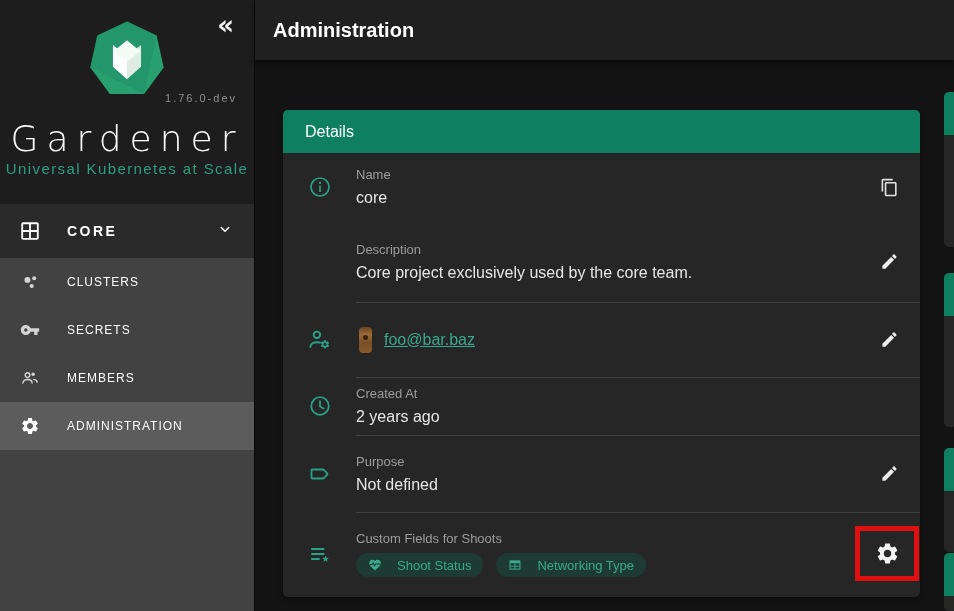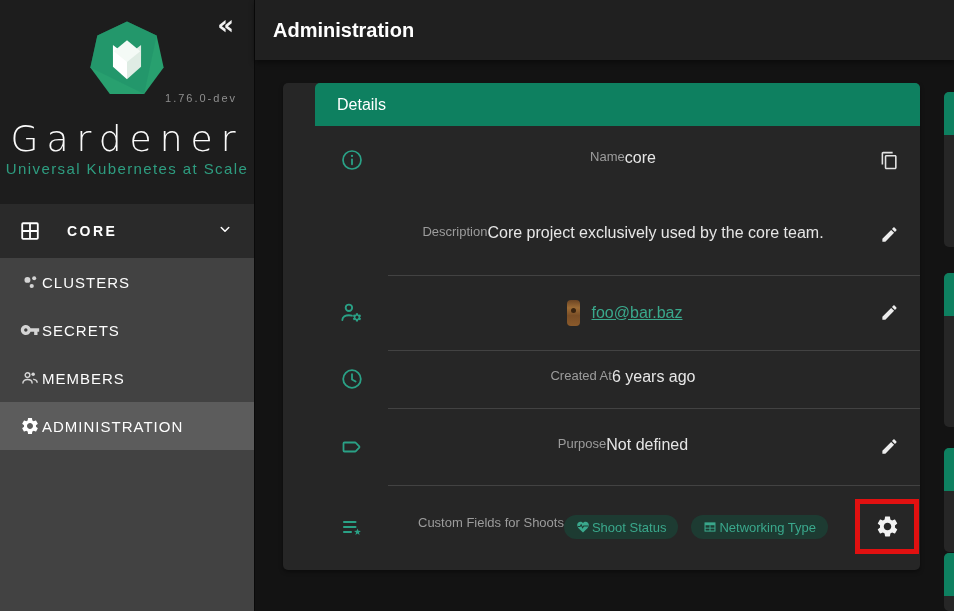--- a/index.html
+++ b/index.html
@@ -21,64 +21,64 @@
   .tagline { position:absolute; top:160px; width:100%; text-align:center; color:#2e9d80;
     font-size:15px; letter-spacing:1.4px; }
 
   .group-header { height:54px; background:#2a2a2a; display:flex; align-items:center;
     padding:0 20px 0 18px; cursor:pointer; }
   .group-header .g-label { color:#fff; font-size:14px; font-weight:700; letter-spacing:2.5px;
     margin-left:25px; flex:1; }
 
   .nav-item { height:48px; display:flex; align-items:center; padding-left:18px; cursor:pointer; }
   .nav-item.selected { background:#5c5c5c; }
-  .nav-item .n-label { color:#fdfdfd; font-size:15px; letter-spacing:1px; }
+  .nav-item .n-label { color:#fdfdfd; font-size:12px; letter-spacing:1px; margin-left:25px; }
   .nav-icon { width:24px; height:24px; display:flex; align-items:center; justify-content:center; }
 
   
   .toolbar { position:absolute; left:255px; top:0; width:699px; height:60px; background:#202020;
     display:flex; align-items:center; padding-left:18px;
     box-shadow:0 3px 6px rgba(0,0,0,.45); z-index:5; }
   .toolbar-title { color:#fff; font-size:20px; font-weight:700; }
 
   .content { position:absolute; left:255px; top:60px; width:699px; height:551px;
     background:#131313; overflow:hidden; }
 
-  .card { position:absolute; left:28px; top:23px; width:637px; height:487px;
+  .card { position:absolute; left:28px; top:50px; width:637px; height:487px;
     background:#262626; border-radius:5px; overflow:visible;
-    box-shadow:0 2px 4px rgba(0,0,0,.4);padding-left:32px; }
+    box-shadow:0 2px 4px rgba(0,0,0,.4); }
   .card-header { height:43px; background:#0e8060; border-radius:5px 5px 0 0;
     display:flex; align-items:center; padding-left:22px; }
   .card-title { color:#fff; font-size:16px; }
 
   .row { display:flex; align-items:center; position:relative; }
   .row.divided::before { content:""; position:absolute; top:0; left:73px; right:0;
     height:1px; background:rgba(255,255,255,.13); }
   .row-icon { width:73px; display:flex; align-items:center; justify-content:center; flex:none; }
-  .row-main { flex:1; display:flex; justify-content:center; }
+  .row-main { flex:1; display:flex; flex-direction:column; justify-content:center; }
   .row-label { font-size:13px; color:#9c9c9c; margin-bottom:7px; }
   .row-value { font-size:16px; color:#e6e6e6; }
   .row-value.muted { color:#e5e5e5; }
   .row-action { width:62px; display:flex; align-items:center; justify-content:center; flex:none; }
   .icon-btn { background:none; border:none; cursor:pointer; padding:6px;
     display:flex; align-items:center; justify-content:center; }
 
   .r-name { height:68px; } .r-desc { height:81px; } .r-owner { height:75px; }
   .r-created { height:58px; } .r-purpose { height:77px; } .r-custom { height:84px; }
 
   .owner-line { display:flex; align-items:center; }
   .avatar { width:13px; height:26px; border-radius:4px; margin:0 12px 0 3px;
     background:linear-gradient(180deg,#6b4423 0%, #9c6b35 30%, #7a4e26 60%, #8a5a2b 100%);
     position:relative; }
   .avatar::after { content:""; position:absolute; left:4px; top:8px; width:5px; height:5px;
     border-radius:50%; background:#3a2410; }
   .owner-link { color:#3aa88c; font-size:16px; text-decoration:underline; }
 
   .chips { display:flex; gap:13px; }
-  .chip { display:inline-flex; align-items:center; gap:2px; height:24px; padding:0 12px;
+  .chip { display:inline-flex; align-items:center; gap:15px; height:24px; padding:0 12px;
     border-radius:12px; background:#1d3b32; color:#3aa88c; font-size:13px; }
 
   .red-box { position:absolute; left:572px; top:416px; width:64px; height:55px;
     border:5px solid #e11010; display:flex; align-items:center; justify-content:center;
     z-index:6; background:transparent; }
 
   
   .mini-card { position:absolute; left:689px; width:12px; background:#262626;
     border-radius:5px 0 0 5px; overflow:hidden; }
   .mini-header { height:43px; background:#0e8060; }
@@ -233,21 +233,21 @@
 
     <div class="row r-created divided">
       <div class="row-icon">
         <svg width="24" height="24" viewBox="0 0 24 24">
           <circle cx="12" cy="12" r="8.8" fill="none" stroke="#2aa186" stroke-width="1.8"></circle>
           <path d="M12 7.2v5.2l3.6 2.2" fill="none" stroke="#2aa186" stroke-width="1.8" stroke-linecap="round" stroke-linejoin="round"></path>
         </svg>
       </div>
       <div class="row-main">
         <div class="row-label">Created At</div>
-        <div class="row-value">6 years ago</div>
+        <div class="row-value">2 years ago</div>
       </div>
       <div class="row-action"></div>
     </div>
 
     <div class="row r-purpose divided">
       <div class="row-icon">
         <svg width="24" height="24" viewBox="0 0 24 24">
           <path d="M4.5 7.5h10.6a1 1 0 01.76.35l3.35 3.5a1 1 0 010 1.3l-3.35 3.5a1 1 0 01-.76.35H4.5a1 1 0 01-1-1v-7a1 1 0 011-1z" fill="none" stroke="#2aa186" stroke-width="1.8" stroke-linejoin="round"></path>
         </svg>
       </div>

